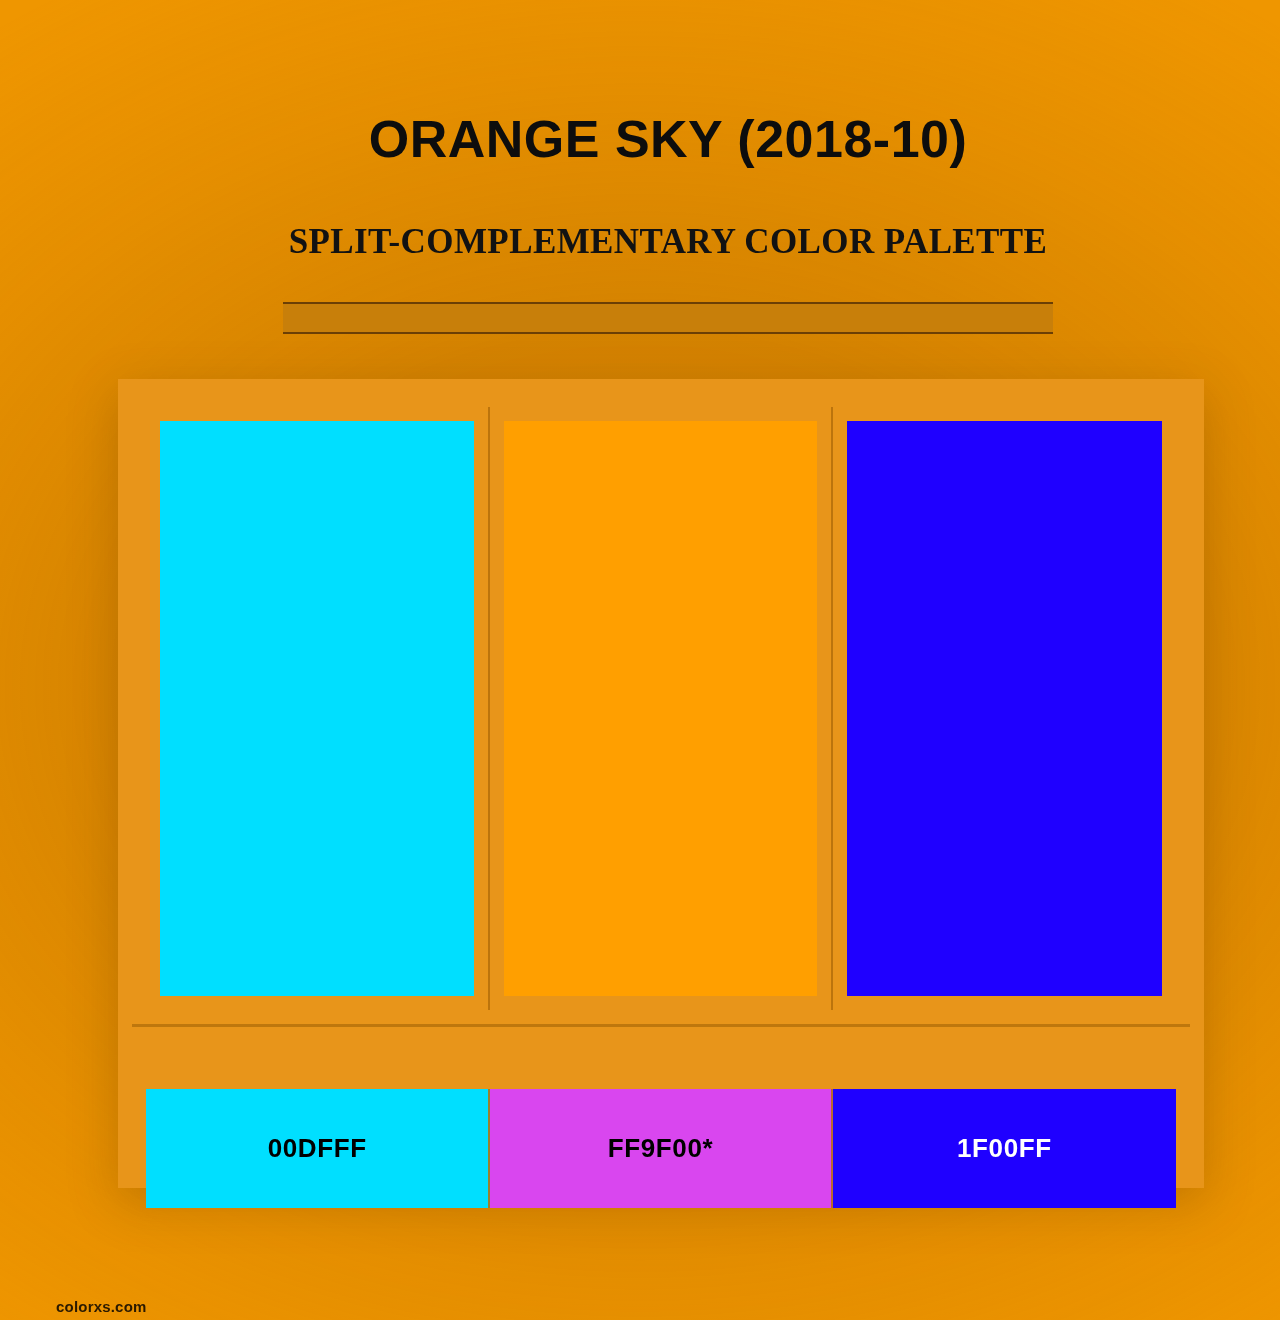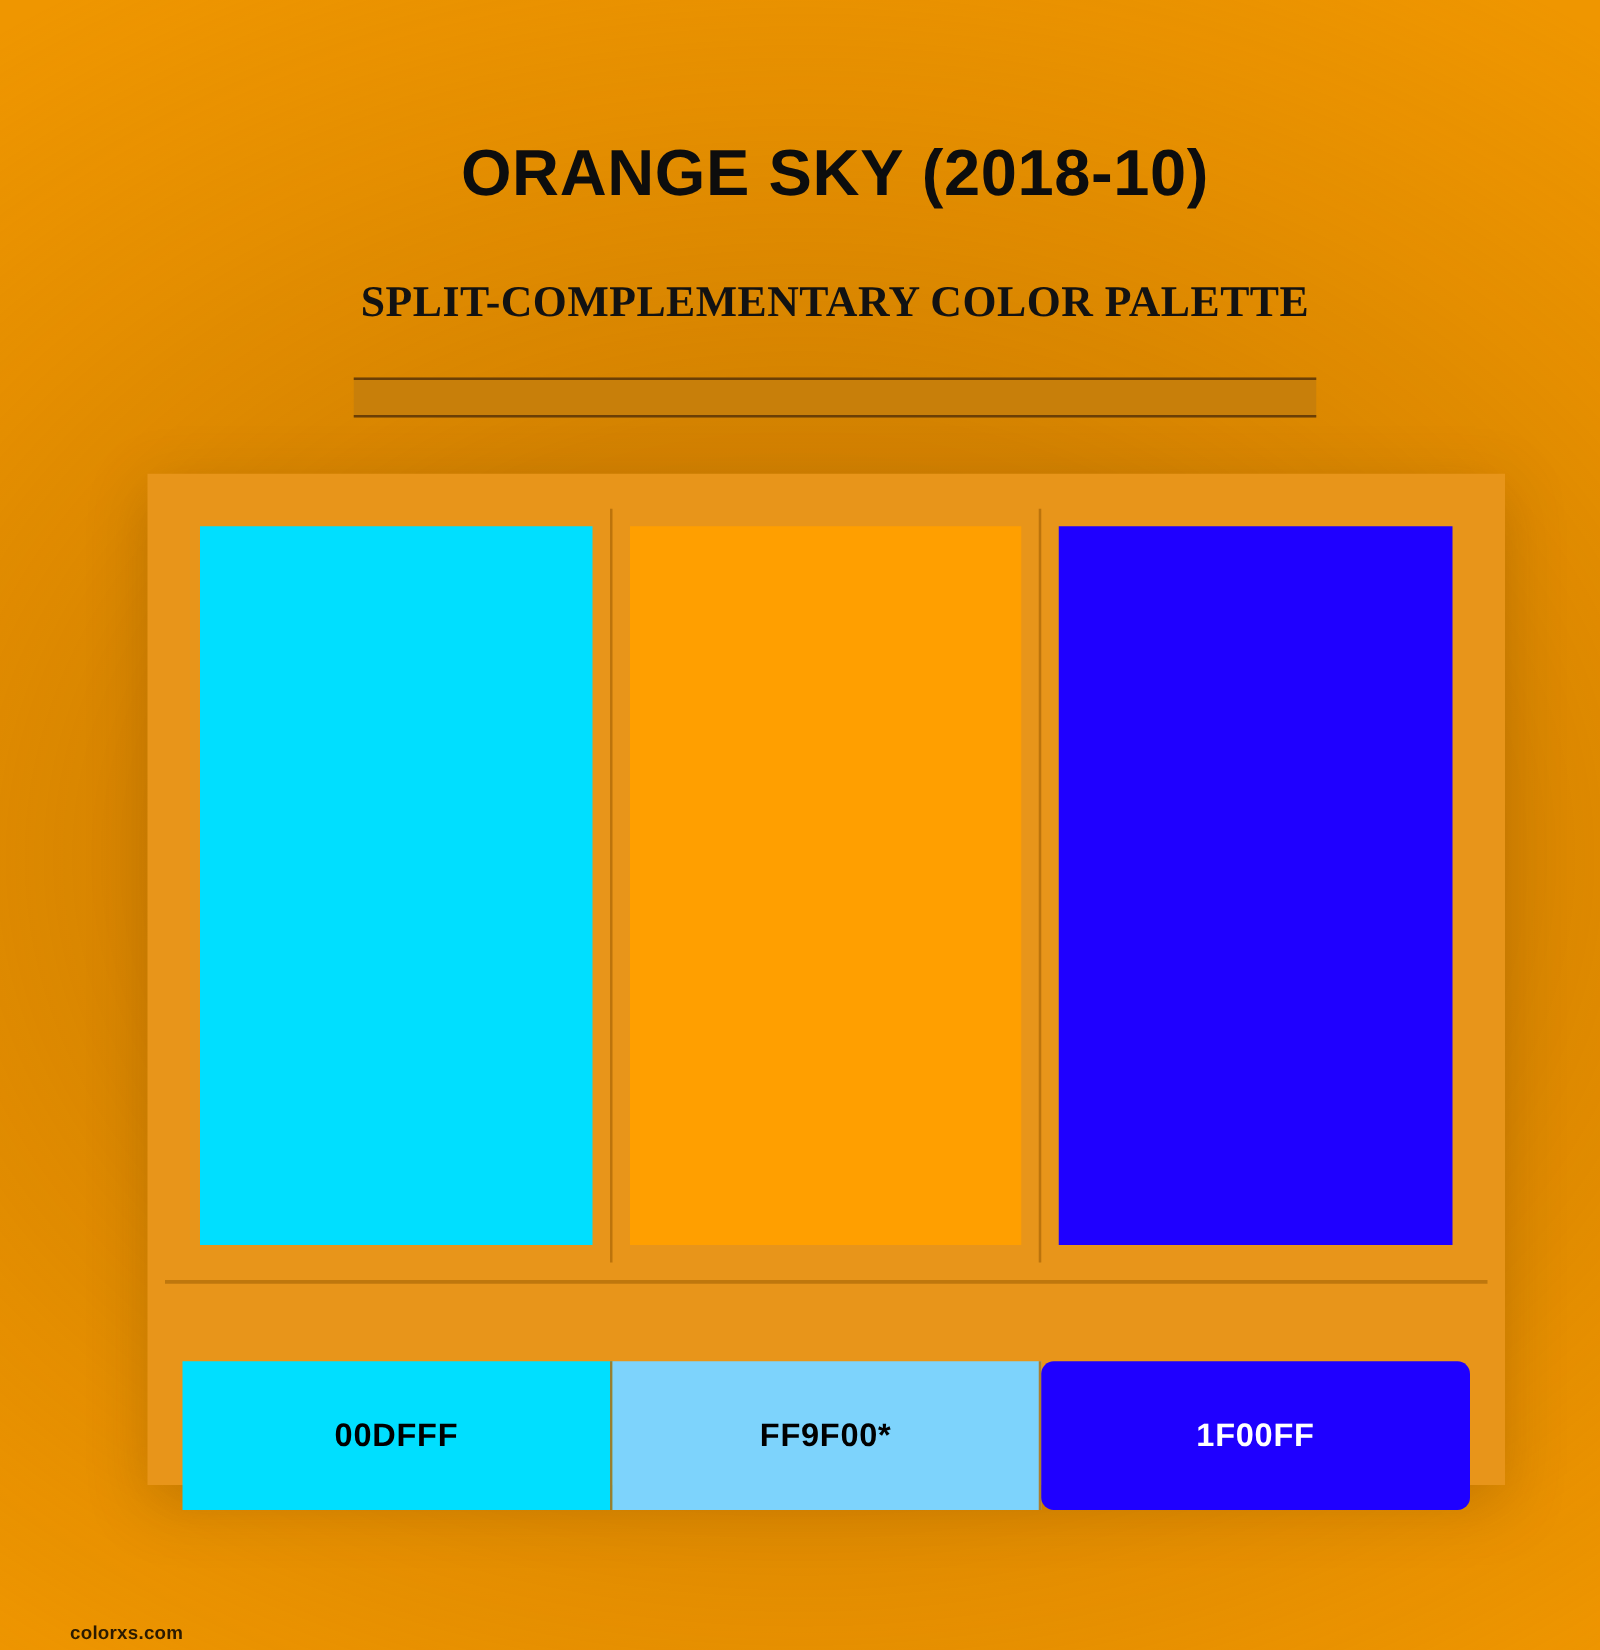--- a/index.html
+++ b/index.html
@@ -104,21 +104,21 @@
   }
 
   .label-col {
     height: 100%;
     display: flex;
     align-items: center;
     justify-content: center;
     border-right: 2px solid rgba(180,110,10,0.85);
     margin-top: 48px;
   }
-  .label-col:last-child { border-right: none; border-radius: 10px; }
+  .label-col:last-child { border-right: none; }
 
   .label-text {
     font-size: 26px;
     font-weight: bold;
     letter-spacing: 0.6px;
   }
 
   
   .col-0 { width: 363px; }
   .col-1 { width: 361px; }
@@ -162,21 +162,21 @@
       </div>
       <div class="swatch-col col-2">
         <div class="swatch-block" style="background: rgb(31, 0, 255);"></div>
       </div>
     </div>
 
     <div class="label-row">
       <div class="label-col col-0" style="background: rgb(0, 223, 255);">
         <span class="label-text" style="color: rgb(0, 0, 0);">00DFFF</span>
       </div>
-      <div class="label-col col-1" style="background: #7dd3fc;">
+      <div class="label-col col-1" style="background: #d946ef;">
         <span class="label-text" style="color: rgb(0, 0, 0);">FF9F00*</span>
       </div>
       <div class="label-col col-2" style="background: rgb(31, 0, 255);">
         <span class="label-text" style="color: rgb(255, 255, 255);">1F00FF</span>
       </div>
     </div>
 
   </div>
 
   <div class="footer">

